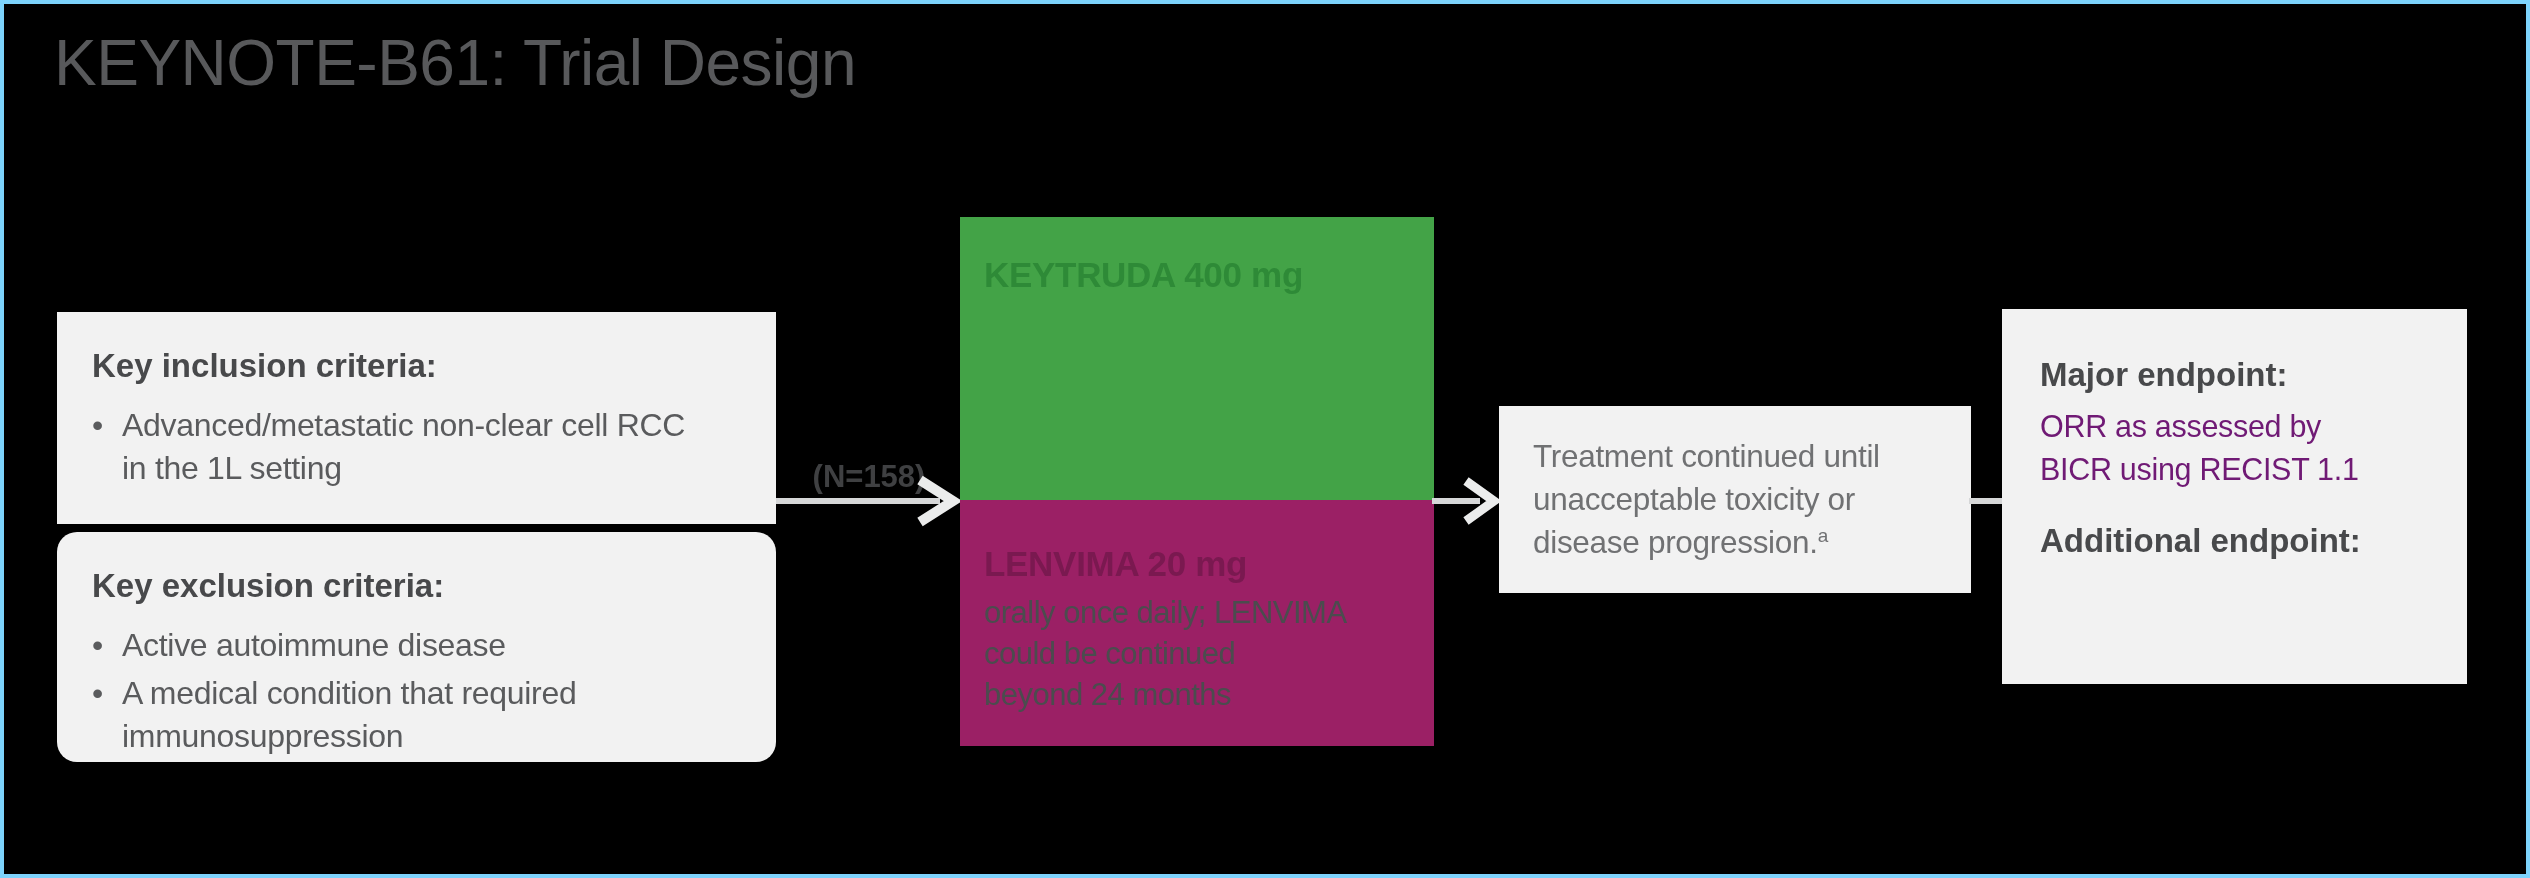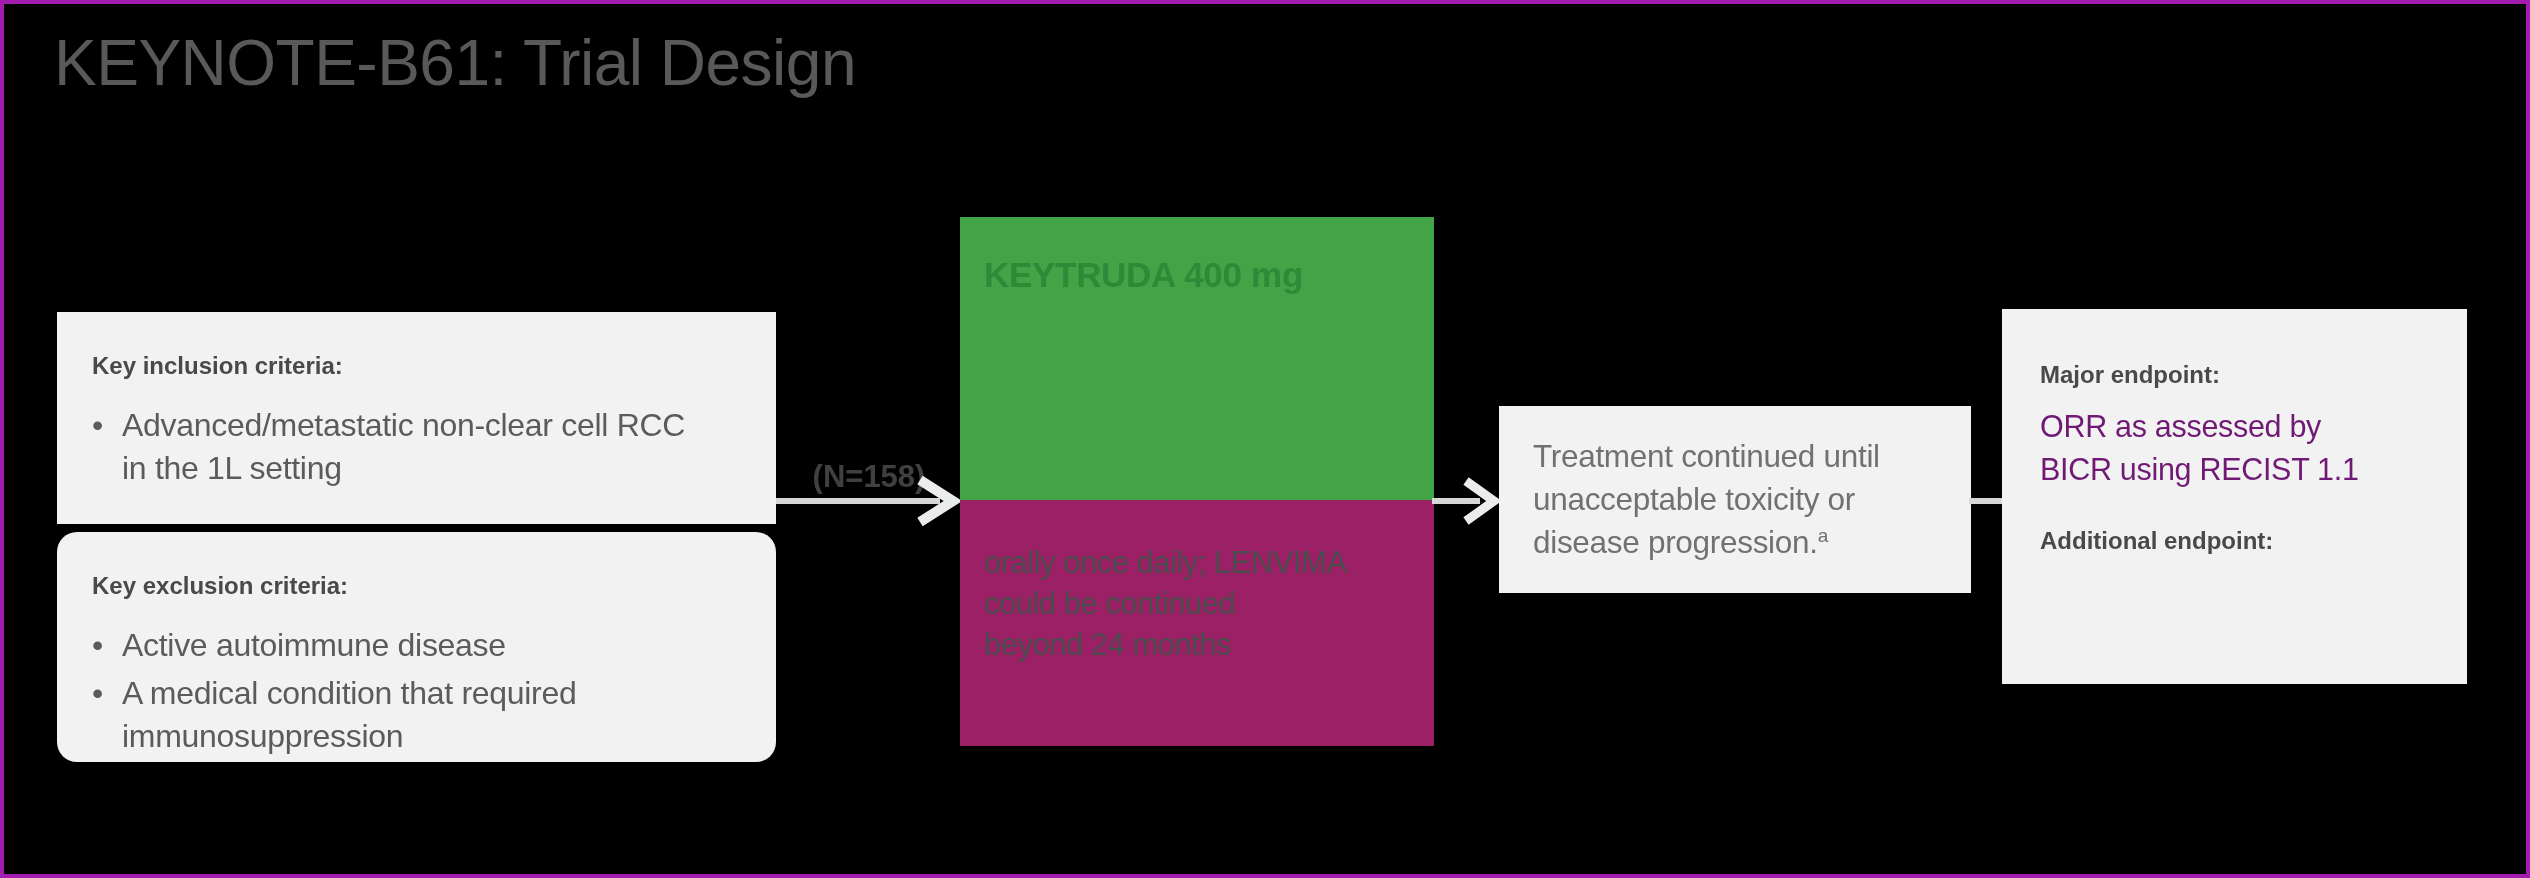--- a/index.html
+++ b/index.html
@@ -7,40 +7,40 @@
     padding: 0;
     background: #000000;
     font-family: "Liberation Sans", "DejaVu Sans", sans-serif;
   }
   .canvas {
     position: relative;
     width: 2530px;
     height: 878px;
     box-sizing: border-box;
     background: #000000;
-    border: 4px solid #a21caf;
+    border: 4px solid #7dd3fc;
     overflow: hidden;
   }
   .title {
     position: absolute;
     left: 50px;
     top: 22px;
     margin: 0;
     font-size: 64px;
     font-weight: 500;
     letter-spacing: -0.5px;
     color: #58595b;
   }
   .card {
     position: absolute;
     background: #f2f2f2;
     box-sizing: border-box;
   }
   .card-heading {
-    font-size: 24px;
+    font-size: 33px;
     font-weight: bold;
     color: #48494b;
     line-height: 44px;
   }
   .pre { white-space: pre-line; }
 
   
   .inclusion {
     left: 53px; top: 308px;
     width: 719px; height: 212px;
@@ -184,20 +184,21 @@
   <svg class="flow-arrow" style="left:770px; top:469px;" width="190" height="56" viewBox="0 0 190 56">
     <line x1="2" y1="28" x2="166" y2="28" stroke="#d6d7d8" stroke-width="6"></line>
     <polyline points="146,7 179,28 146,49" fill="none" stroke="#ebecec" stroke-width="10"></polyline>
   </svg>
 
   <section class="arm arm-keytruda">
     <div class="drug-line">KEYTRUDA 400 mg</div>
   </section>
 
   <section class="arm arm-lenvima">
+    <div class="drug-line">LENVIMA 20 mg</div>
     <div class="arm-desc pre">orally once daily; LENVIMA
 could be continued
 beyond 24 months</div>
   </section>
 
   <svg class="flow-arrow" style="left:1428px; top:469px;" width="70" height="56" viewBox="0 0 70 56">
     <line x1="0" y1="28" x2="48" y2="28" stroke="#d6d7d8" stroke-width="6"></line>
     <polyline points="34,8 62,28 34,48" fill="none" stroke="#ebecec" stroke-width="9"></polyline>
   </svg>
 

